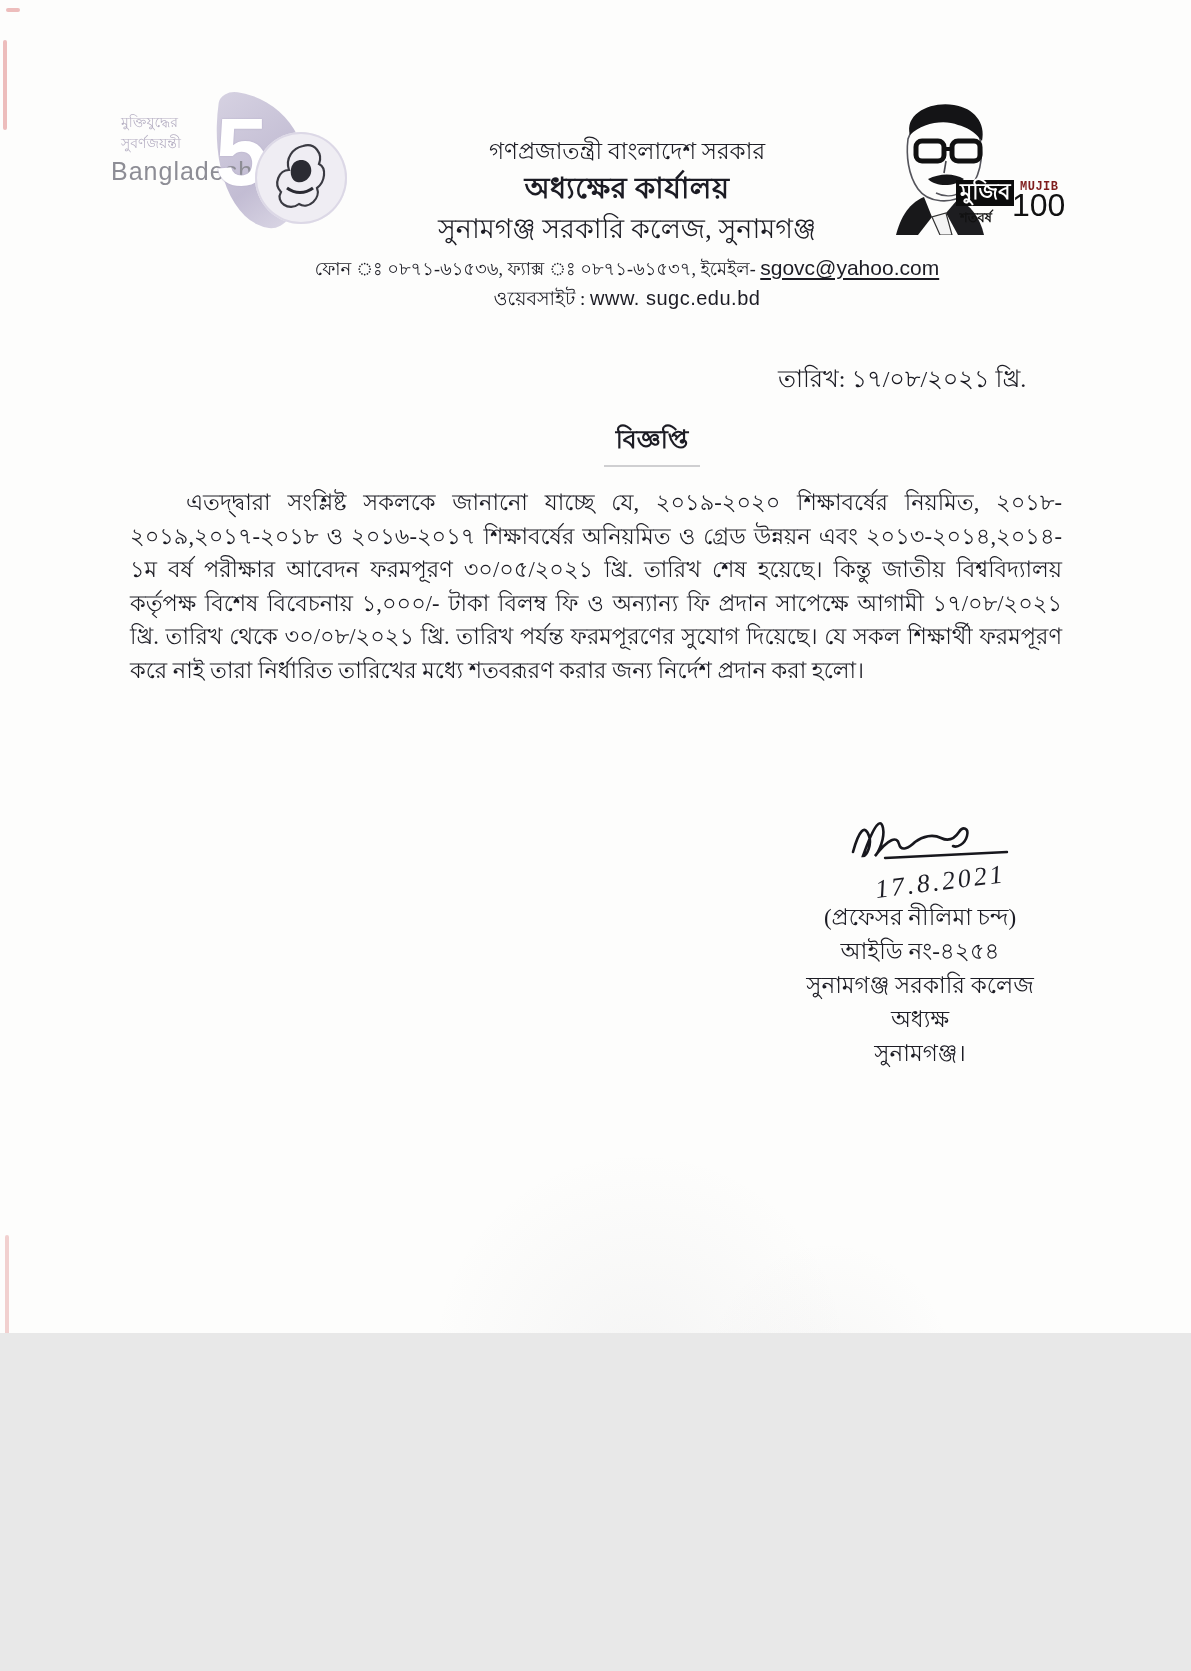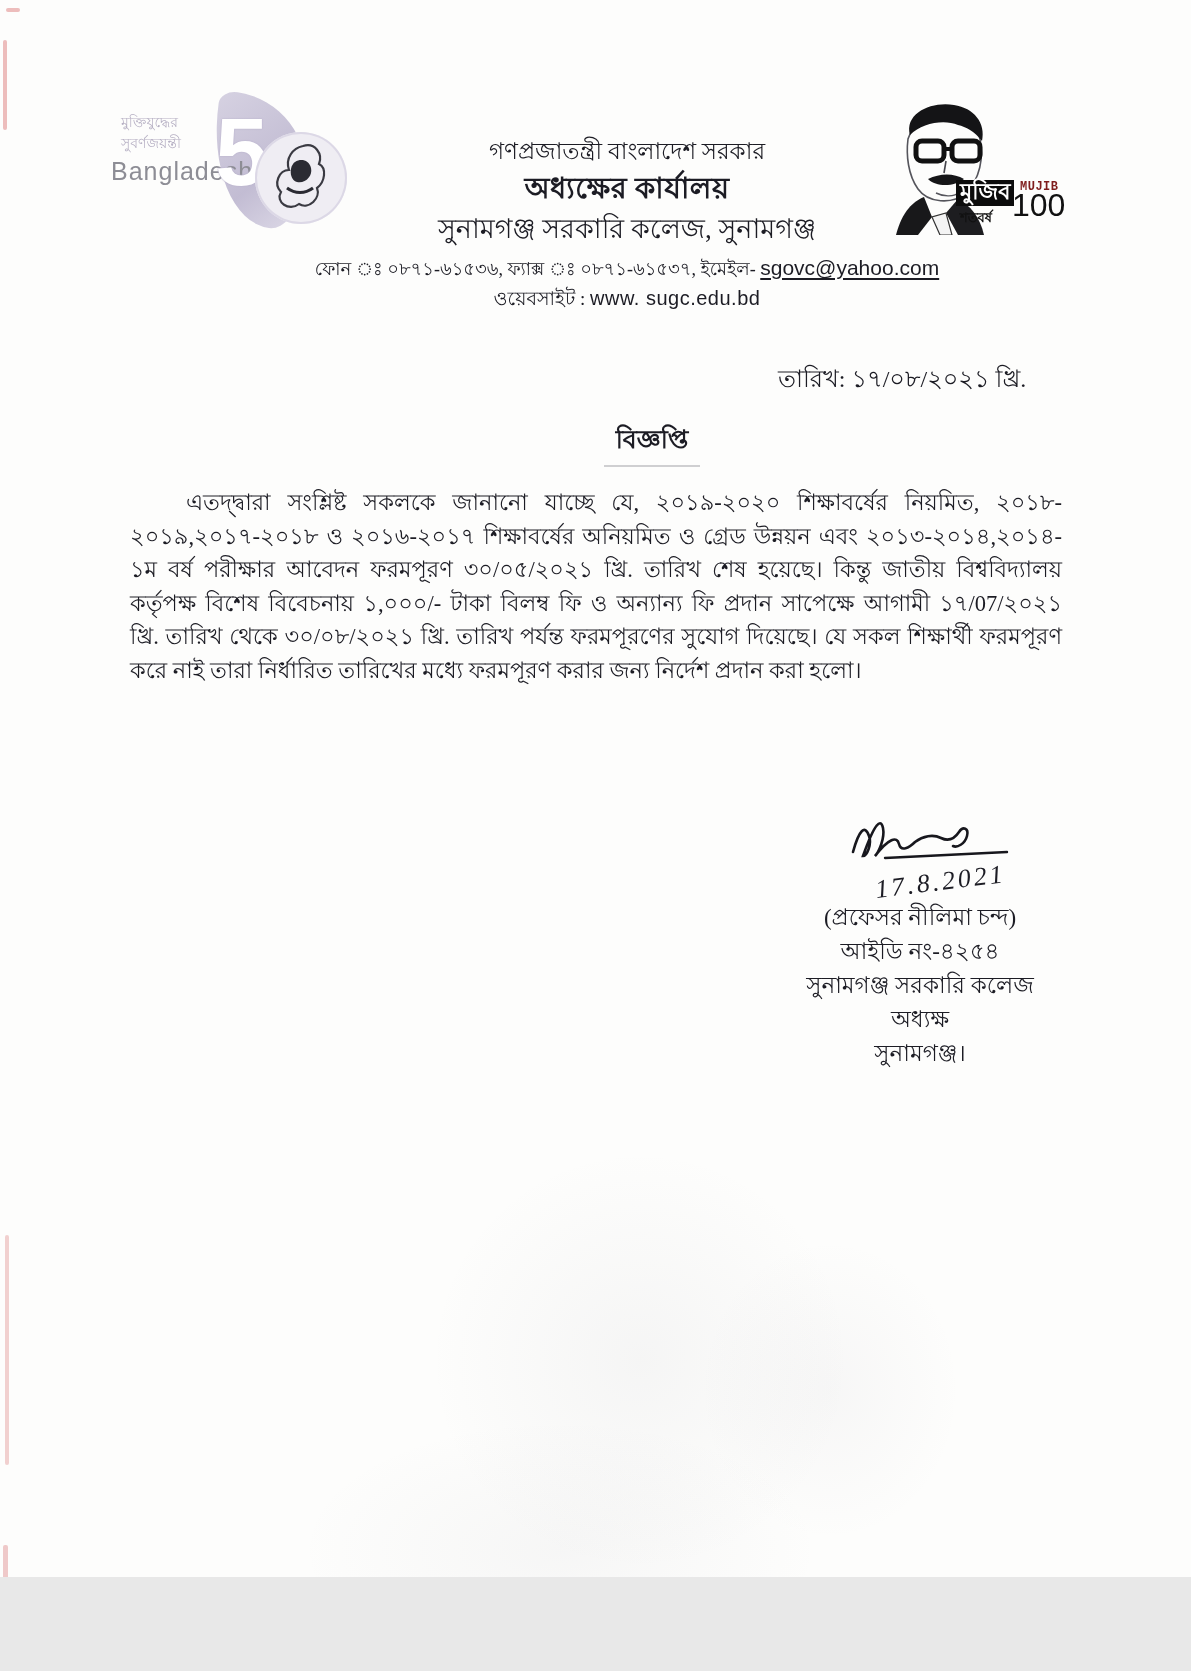--- a/index.html
+++ b/index.html
@@ -1,18 +1,18 @@
 <!DOCTYPE html>
 <html><head>
 <meta charset="utf-8">
 <style>
   html,body{margin:0;padding:0;background:#e8e8e8;}
   .page{
     position:relative;
-    width:1191px;height:1577px;
+    width:1191px;height:1333px;
     margin:0 auto;
     background:#fdfdfc;
     overflow:hidden;
     font-family:"Liberation Serif","DejaVu Serif",serif;
     color:#1c1c24;
   }
   
   .scan-red{position:absolute;background:rgba(205,70,70,.35);border-radius:2px;}
   .blob{position:absolute;border-radius:50%;pointer-events:none;}
   .blob1{left:430px;top:1150px;width:420px;height:420px;
@@ -154,23 +154,23 @@
 
   <div class="notice-title">
     <span>বিজ্ঞপ্তি</span>
     <span class="u"></span>
   </div>
 
   <div class="body-text">
     <div class="ln first">এতদ্দ্বারা সংশ্লিষ্ট সকলকে জানানো যাচ্ছে যে, ২০১৯-২০২০ শিক্ষাবর্ষের নিয়মিত, ২০১৮-</div>
     <div class="ln">২০১৯,২০১৭-২০১৮ ও ২০১৬-২০১৭ শিক্ষাবর্ষের অনিয়মিত ও গ্রেড উন্নয়ন এবং ২০১৩-২০১৪,২০১৪-</div>
     <div class="ln">১ম বর্ষ পরীক্ষার আবেদন ফরমপূরণ ৩০/০৫/২০২১ খ্রি. তারিখ শেষ হয়েছে। কিন্তু জাতীয় বিশ্ববিদ্যালয়</div>
-    <div class="ln">কর্তৃপক্ষ বিশেষ বিবেচনায় ১,০০০/- টাকা বিলম্ব ফি ও অন্যান্য ফি প্রদান সাপেক্ষে আগামী ১৭/07/২০২১</div>
+    <div class="ln">কর্তৃপক্ষ বিশেষ বিবেচনায় ১,০০০/- টাকা বিলম্ব ফি ও অন্যান্য ফি প্রদান সাপেক্ষে আগামী ১৭/০৮/২০২১</div>
     <div class="ln">খ্রি. তারিখ থেকে ৩০/০৮/২০২১ খ্রি. তারিখ পর্যন্ত ফরমপূরণের সুযোগ দিয়েছে। যে সকল শিক্ষার্থী ফরমপূরণ</div>
-    <div class="ln last">করে নাই তারা নির্ধারিত তারিখের মধ্যে ফরমপূরণ করার জন্য নির্দেশ প্রদান করা হলো।</div>
+    <div class="ln last">করে নাই তারা নির্ধারিত তারিখের মধ্যে শতবরূরণ করার জন্য নির্দেশ প্রদান করা হলো।</div>
   </div>
 
   <div class="sig-block">
     <div class="sig-scribble">
       <svg width="170" height="56" viewBox="0 0 170 56">
         <path d="M8 40 C14 18 20 12 24 24 C27 32 22 44 18 44 C30 10 36 6 38 16 C40 26 34 40 30 44 C44 26 52 24 54 32 C56 40 64 36 70 30 C78 24 88 22 96 26 C104 30 110 26 114 20 C118 14 124 16 122 24 C120 32 112 36 108 34" fill="none" stroke="#17171d" stroke-width="2.6" stroke-linecap="round"></path>
         <path d="M40 46 L162 40" stroke="#17171d" stroke-width="2.4" stroke-linecap="round"></path>
       </svg>
     </div>
     <div class="sig-date">17.8.2021</div>

